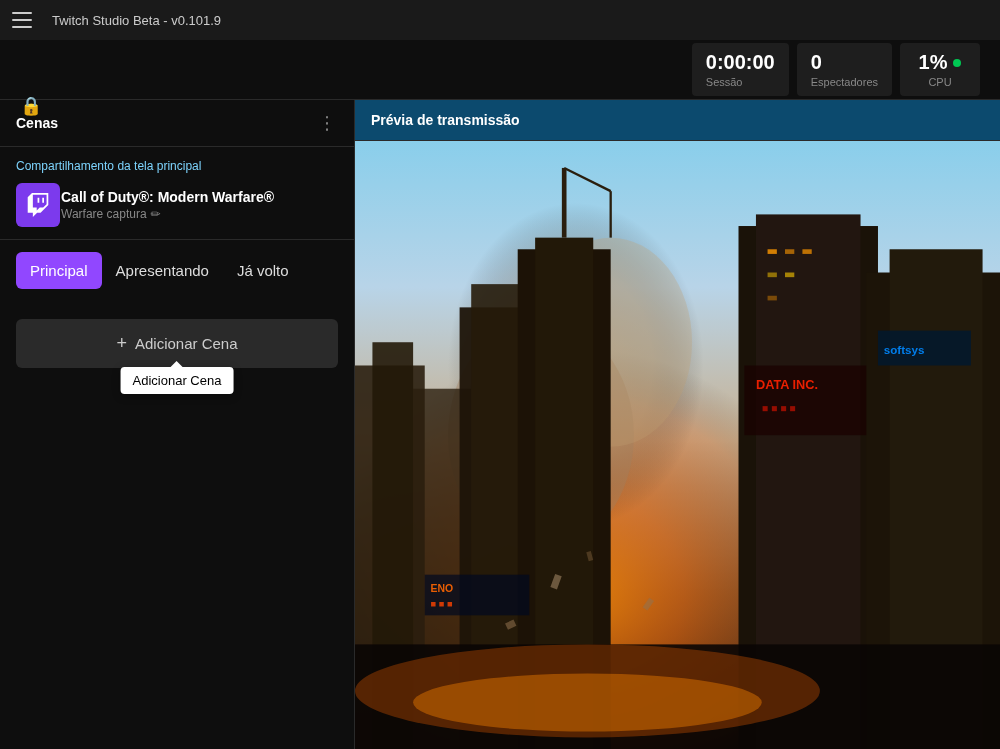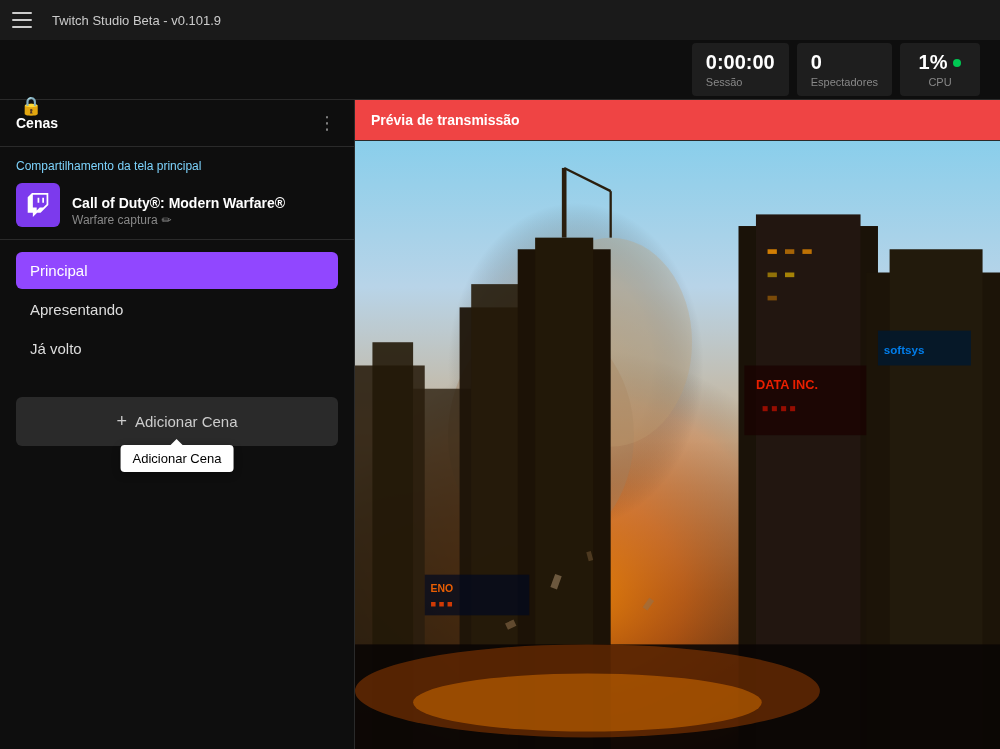--- a/index.html
+++ b/index.html
@@ -139,22 +139,22 @@
       padding: 12px 16px;
       border-bottom: 1px solid #2a2a2a;
     }
     .capture-label {
       font-size: 12px;
       color: #7dd3fc;
       margin-bottom: 10px;
     }
     .capture-item {
       display: flex;
-      align-items: flex-end;
-      gap: 12px;
+      align-items: center;
+      gap: 1px;
     }
     .capture-icon {
       width: 44px;
       height: 44px;
       background: #7c3aed;
       border-radius: 6px;
       display: flex;
       align-items: center;
       justify-content: center;
       flex-shrink: 0;
@@ -180,21 +180,21 @@
     }
     .edit-icon {
       font-size: 12px;
       color: #888;
     }
 
     
     .scenes-list {
       padding: 12px 16px;
       display: flex;
-      flex-direction: column;
+      flex-direction: row;
       gap: 0;
     }
     .scene-item {
       padding: 10px 14px;
       border-radius: 6px;
       cursor: pointer;
       font-size: 15px;
       font-weight: 500;
       color: #ddd;
       margin-bottom: 2px;
@@ -250,21 +250,21 @@
       left: 50%;
       transform: translateX(-50%);
       border: 6px solid transparent;
       border-bottom-color: #fff;
       border-top: none;
     }
 
     
     .right-panel {
       flex: 1;
-      background: #ef4444;
+      background: #0c4a6e;
       display: flex;
       flex-direction: column;
     }
     .preview-header {
       padding: 12px 16px;
       font-size: 14px;
       font-weight: 600;
       color: #fff;
       border-bottom: 1px solid #2a2a2a;
     }

